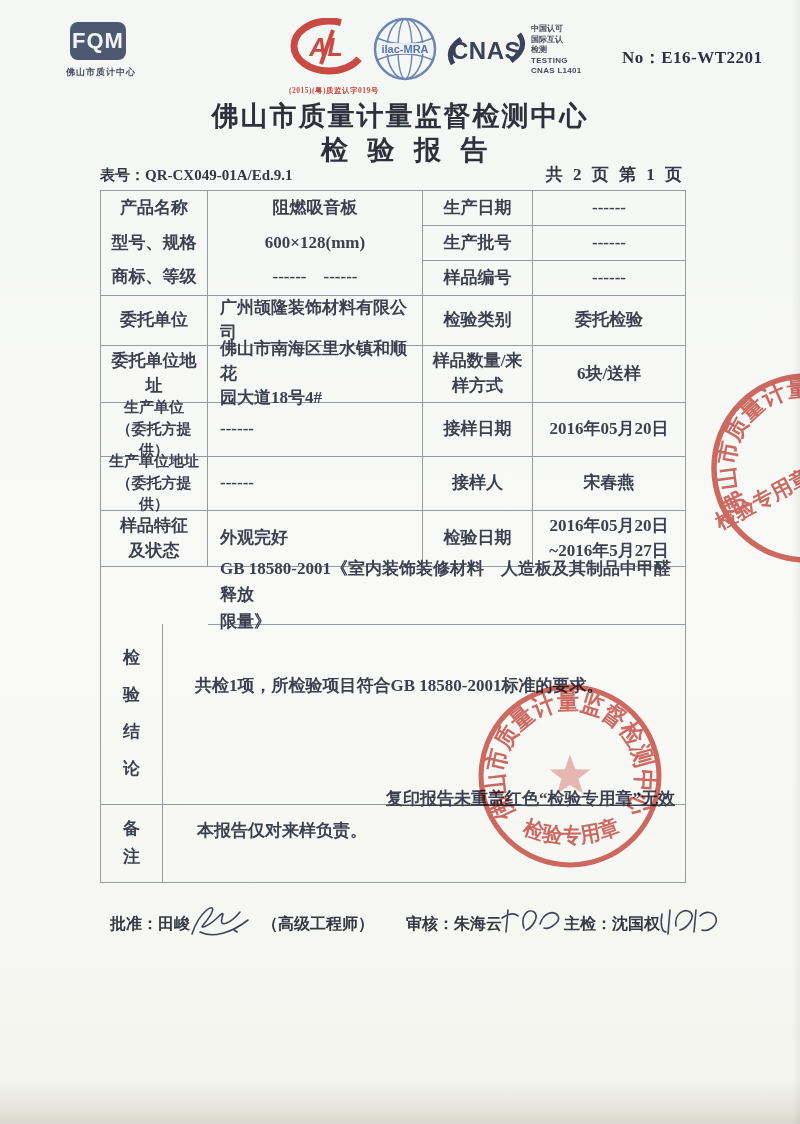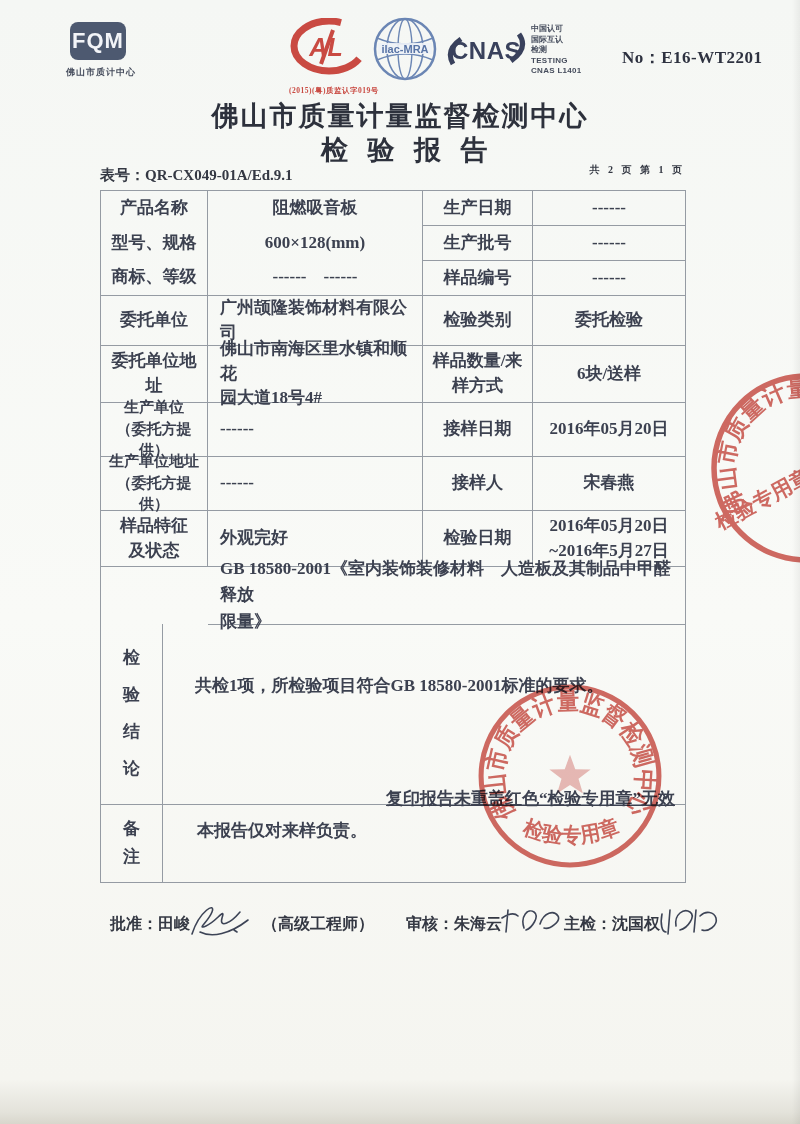--- a/index.html
+++ b/index.html
@@ -34,21 +34,21 @@
   .cnas-cap .en{ font-size:8px; letter-spacing:0.3px; }
   .report-no{ position:absolute; left:622px; top:46px; font-size:17px; font-weight:bold; color:#2e3240;
               letter-spacing:0.5px; white-space:nowrap; }
 
   
   .t-org{ position:absolute; left:0; top:98px; width:800px; text-align:center;
           font-size:27px; font-weight:bold; color:#2d313c; letter-spacing:2px; }
   .t-rep{ position:absolute; left:14px; top:132px; width:800px; text-align:center;
           font-size:27px; font-weight:bold; color:#2d313c; letter-spacing:0.72em; }
   .meta-form{ position:absolute; left:100px; top:166px; font-size:15px; font-weight:bold; }
-  .meta-pages{ position:absolute; right:115px; top:163px; font-size:10px; font-weight:bold; letter-spacing:3px; }
+  .meta-pages{ position:absolute; right:115px; top:163px; font-size:17px; font-weight:bold; letter-spacing:3px; }
 
   
   .grid{ position:absolute; display:grid; border-left:1px solid var(--line); }
   .grid-top{ left:100px; top:190px; border-top:1px solid var(--line);
     grid-template-columns:107px 215px 110px 153px;
     grid-template-rows:35px 35px 35px 50px 57px 54px 54px 56px 58px; }
   .grid-bot{ left:100px; top:624px; grid-template-columns:62px 523px; grid-template-rows:181px 78px; }
   .cell{ border-right:1px solid var(--line); border-bottom:1px solid var(--line);
          display:flex; align-items:center; justify-content:center; text-align:center;
          font-size:17px; font-weight:bold; color:var(--ink-soft); line-height:1.45; padding:2px 3px; }

